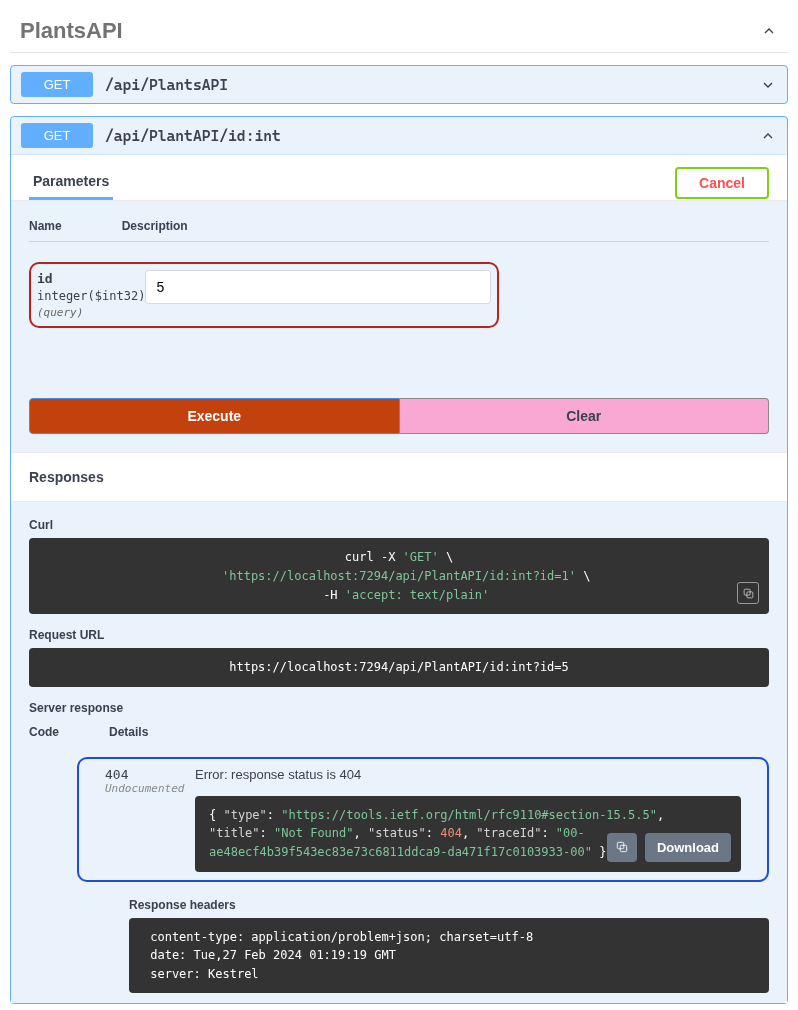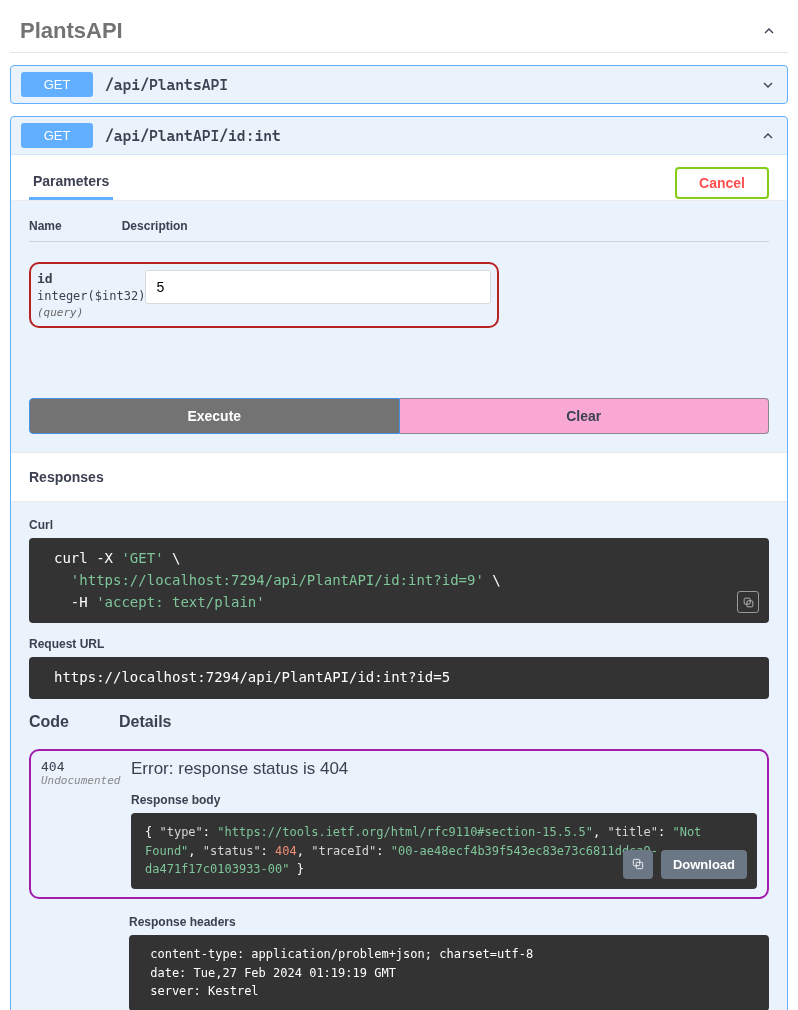--- a/index.html
+++ b/index.html
@@ -137,21 +137,21 @@
     gap: 0;
   }
   .btn-row button {
     flex: 1;
     padding: 9px;
     font-size: 14px;
     font-weight: 700;
     cursor: pointer;
   }
   .execute-btn {
-    background: #737373;
+    background: #c2410c;
     color: #fff;
     border: 1px solid #4990e2;
     border-radius: 4px 0 0 4px;
   }
   .clear-btn {
     background: #f9a8d4;
     color: #3b4151;
     border: 1px solid #888;
     border-left: none;
     border-radius: 0 4px 4px 0;
@@ -173,65 +173,67 @@
     color: #3b4151;
     font-weight: 600;
     margin-bottom: 6px;
   }
   .code-block {
     background: #333333;
     color: #fff;
     border-radius: 4px;
     padding: 10px 25px;
     font-family: ui-monospace, Consolas, monospace;
-    font-size: 14px;
+    font-size: 12px;
     line-height: 1.55;
     position: relative;
     margin-bottom: 14px;
     white-space: pre;
     overflow-x: auto;
+    text-align: center;
   }
   .code-block .g { color: #7ec699; }
   .copy-icon {
     position: absolute;
     right: 10px;
     bottom: 10px;
     width: 22px;
     height: 22px;
     border: 1px solid #999;
     border-radius: 3px;
     display: flex;
     align-items: center;
     justify-content: center;
     cursor: pointer;
   }
   .copy-icon svg { width: 13px; height: 13px; stroke: #ccc; fill: none; stroke-width: 1.5; }
   .sr-row {
     display: flex;
     gap: 50px;
-    font-size: 16px;
+    font-size: 12px;
     font-weight: 600;
     margin: 10px 0 18px 0;
   }
   .highlight-box {
-    border: 2px solid #a21caf;
+    border: 2px solid #1d4ed8;
     border-radius: 10px;
-    padding: 8px 10px;
+    padding: 8px 26px;
     display: flex;
     align-items: flex-start;
+    margin-left: 48px;
   }
   .status-col {
     min-width: 90px;
     font-family: ui-monospace, Consolas, monospace;
     font-size: 12px;
   }
   .status-col .code { font-weight: 400; font-size: 13px; color: #3b4151; }
   .status-col .undoc { font-style: italic; color: #888; font-size: 11px; }
   .detail-col { flex: 1; }
-  .err-msg { font-size: 17px; color: #3b4151; margin-bottom: 14px; }
+  .err-msg { font-size: 13px; color: #3b4151; margin-bottom: 14px; }
   .inner-label { font-size: 12px; font-weight: 600; margin-bottom: 6px; }
   .body-block {
     background: #333333;
     border-radius: 4px;
     padding: 10px 14px;
     font-family: ui-monospace, Consolas, monospace;
     font-size: 12px;
     line-height: 1.55;
     position: relative;
     color: #fff;
@@ -341,42 +343,42 @@
         <button class="execute-btn">Execute</button>
         <button class="clear-btn">Clear</button>
       </div>
     </div>
 
     <div class="responses-title">Responses</div>
 
     <div class="resp-area">
       <div class="resp-label">Curl</div>
       <div class="code-block"><span>curl -X </span><span class="g">'GET'</span> \
-  <span class="g">'https://localhost:7294/api/PlantAPI/id:int?id=9'</span> \
+  <span class="g">'https://localhost:7294/api/PlantAPI/id:int?id=1'</span> \
   <span>-H </span><span class="g">'accept: text/plain'</span><span class="copy-icon"><svg viewBox="0 0 24 24">
               <rect x="9" y="9" width="11" height="11" rx="2"></rect>
               <rect x="4" y="4" width="11" height="11" rx="2"></rect>
             </svg></span></div>
 
       <div class="resp-label">Request URL</div>
       <div class="code-block">https://localhost:7294/api/PlantAPI/id:int?id=5</div>
 
+      <div class="resp-label">Server response</div>
       <div class="sr-row">
         <span>Code</span>
         <span>Details</span>
       </div>
 
       <div class="highlight-box">
         <div class="status-col">
           <div class="code">404</div>
           <div class="undoc">Undocumented</div>
         </div>
         <div class="detail-col">
           <div class="err-msg">Error: response status is 404</div>
-          <div class="inner-label">Response body</div>
           <div class="body-block">{
   <span class="k">"type"</span>: <span class="s">"https://tools.ietf.org/html/rfc9110#section-15.5.5"</span>,
   <span class="k">"title"</span>: <span class="s">"Not Found"</span>,
   <span class="k">"status"</span>: <span class="n">404</span>,
   <span class="k">"traceId"</span>: <span class="s">"00-ae48ecf4b39f543ec83e73c6811ddca9-da471f17c0103933-00"</span>
 }<div class="body-actions">
                 <button class="copy-btn2">
                   <svg viewBox="0 0 24 24">
                     <rect x="9" y="9" width="11" height="11" rx="2"></rect>
                     <rect x="4" y="4" width="11" height="11" rx="2"></rect>

